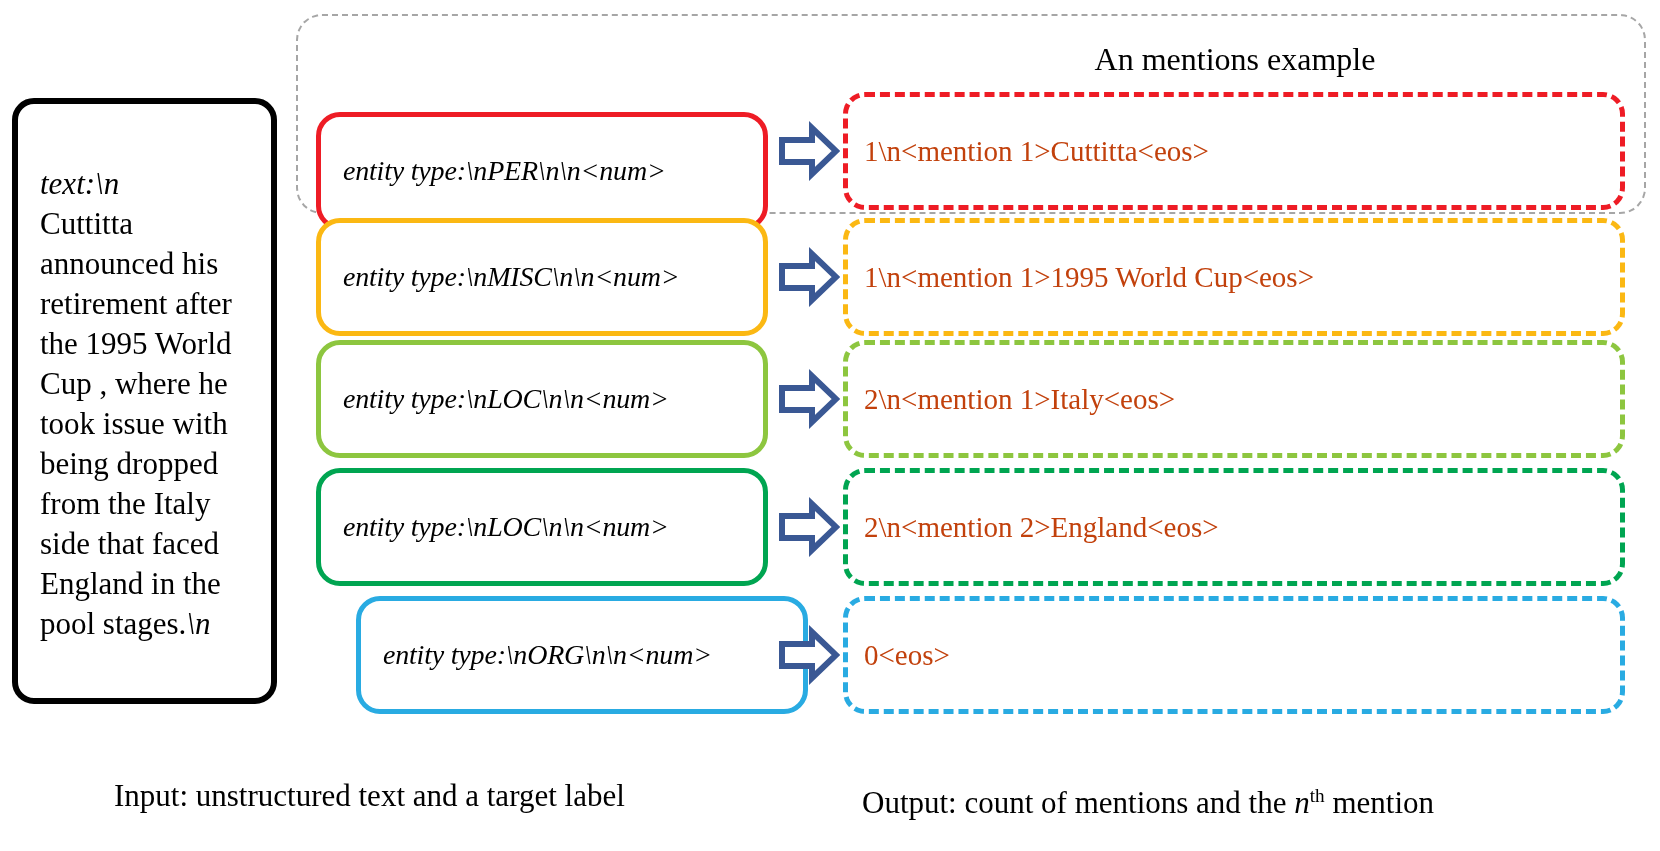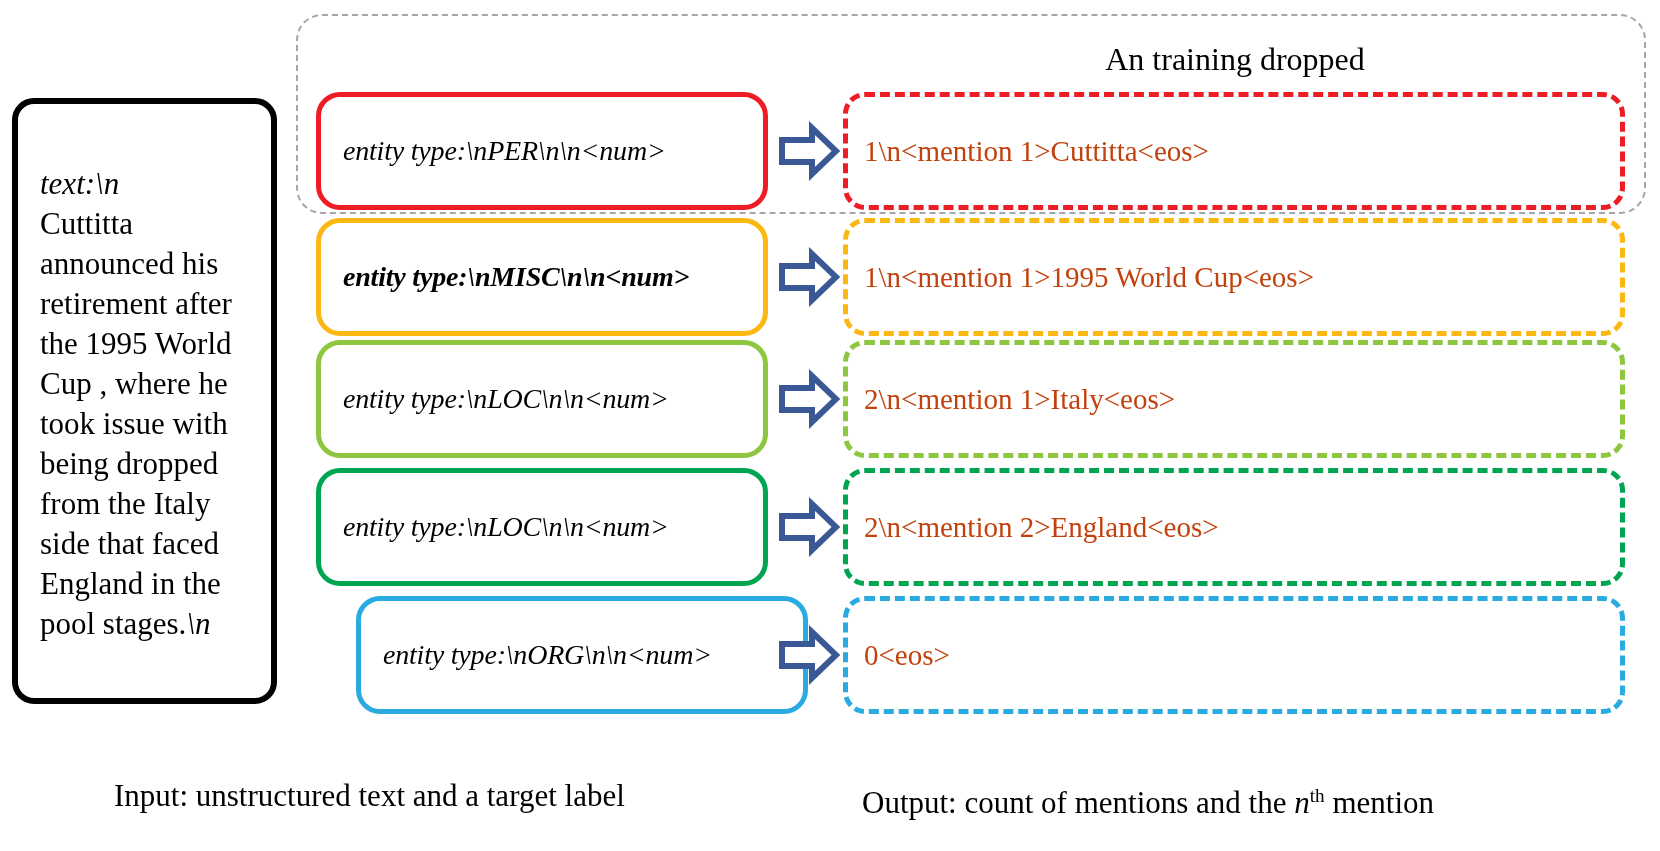--- a/index.html
+++ b/index.html
@@ -151,38 +151,38 @@
 <div id="canvas">
 
   <div class="input-panel">
     <div class="input-text">
       <span class="lead">text:\n</span><br>
       <span>Cuttitta announced his retirement after the 1995 World Cup , where he took issue with being dropped from the Italy side that faced England in the pool stages.</span><span class="tail-n">\n</span>
     </div>
   </div>
 
   <div class="example-wrap"></div>
-  <div class="example-title">An training dropped</div>
+  <div class="example-title">An mentions example</div>
 
   <div id="rows-host">
       <div class="row" style="top: 92px;">
-        <div class="prompt-box" style="border-color: rgb(238, 28, 37);">
+        <div class="prompt-box" style="border-color: rgb(238, 28, 37); margin-top: 20px;">
           <div class="prompt-text">entity type:\nPER\n\n&lt;num&gt;</div>
         </div>
         <div class="arrow-cell">
           <svg width="62" height="62" viewBox="0 0 62 62" aria-hidden="true">
             <path d="M4 20 L34 20 L34 8 L58 31 L34 54 L34 42 L4 42 Z" fill="#ffffff" stroke="#3a5894" stroke-width="6" stroke-linejoin="miter"></path>
           </svg>
         </div>
         <div class="output-box" style="border-color: rgb(238, 28, 37);">
           <div class="output-text">1\n&lt;mention 1&gt;Cuttitta&lt;eos&gt;</div>
         </div>
       </div>
       <div class="row" style="top: 218px;">
-        <div class="prompt-box" style="border-color: rgb(251, 184, 19); font-weight: bold;">
+        <div class="prompt-box" style="border-color: rgb(251, 184, 19);">
           <div class="prompt-text">entity type:\nMISC\n\n&lt;num&gt;</div>
         </div>
         <div class="arrow-cell">
           <svg width="62" height="62" viewBox="0 0 62 62" aria-hidden="true">
             <path d="M4 20 L34 20 L34 8 L58 31 L34 54 L34 42 L4 42 Z" fill="#ffffff" stroke="#3a5894" stroke-width="6" stroke-linejoin="miter"></path>
           </svg>
         </div>
         <div class="output-box" style="border-color: rgb(251, 184, 19);">
           <div class="output-text">1\n&lt;mention 1&gt;1995 World Cup&lt;eos&gt;</div>
         </div>

